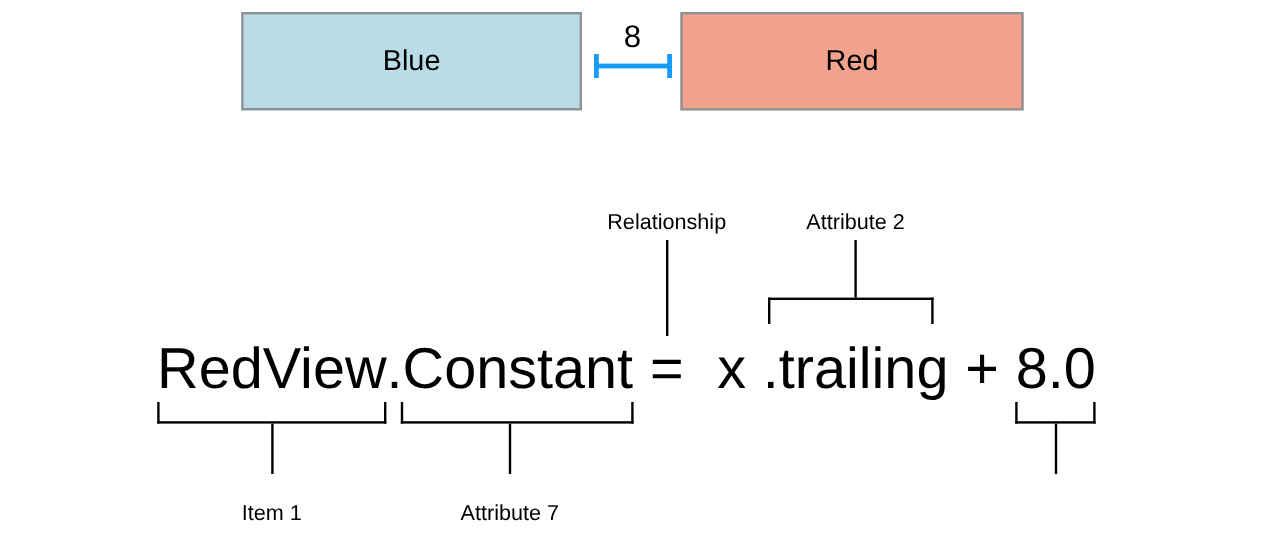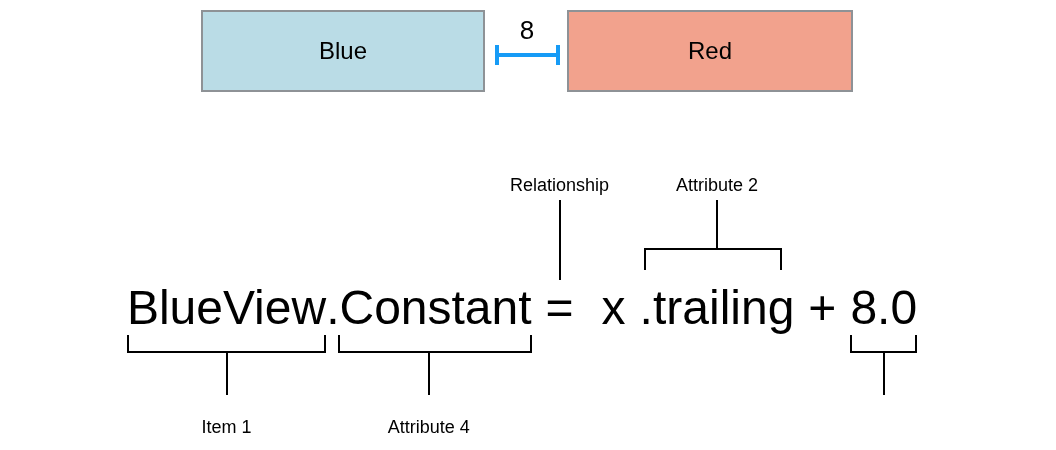--- a/index.html
+++ b/index.html
@@ -96,31 +96,31 @@
     <span>Red</span>
   </div>
   <div class="spacing-num">8</div>
   <span class="ibeam-bar"></span>
   <span class="ibeam-tick ibeam-tick--left"></span>
   <span class="ibeam-tick ibeam-tick--right"></span>
 
   <div class="equation-row">
 
     <span class="seg">
-      <span>BlueView</span>
+      <span>RedView</span>
       <span class="bracket-bottom"></span>
       <span class="stem-down"></span>
       <span class="label-below">Item 1</span>
     </span>
 
     <span class="seg">
       <span>.Constant</span>
       <span class="bracket-bottom bracket-bottom--inset-left"></span>
       <span class="stem-down"></span>
-      <span class="label-below">Attribute 4</span>
+      <span class="label-below">Attribute 7</span>
     </span>
 
     <span class="seg seg--op">
       <span>=</span>
       <span class="stem-up"></span>
       <span class="label-above">Relationship</span>
     </span>
 
 
     <span class="seg seg--op">

